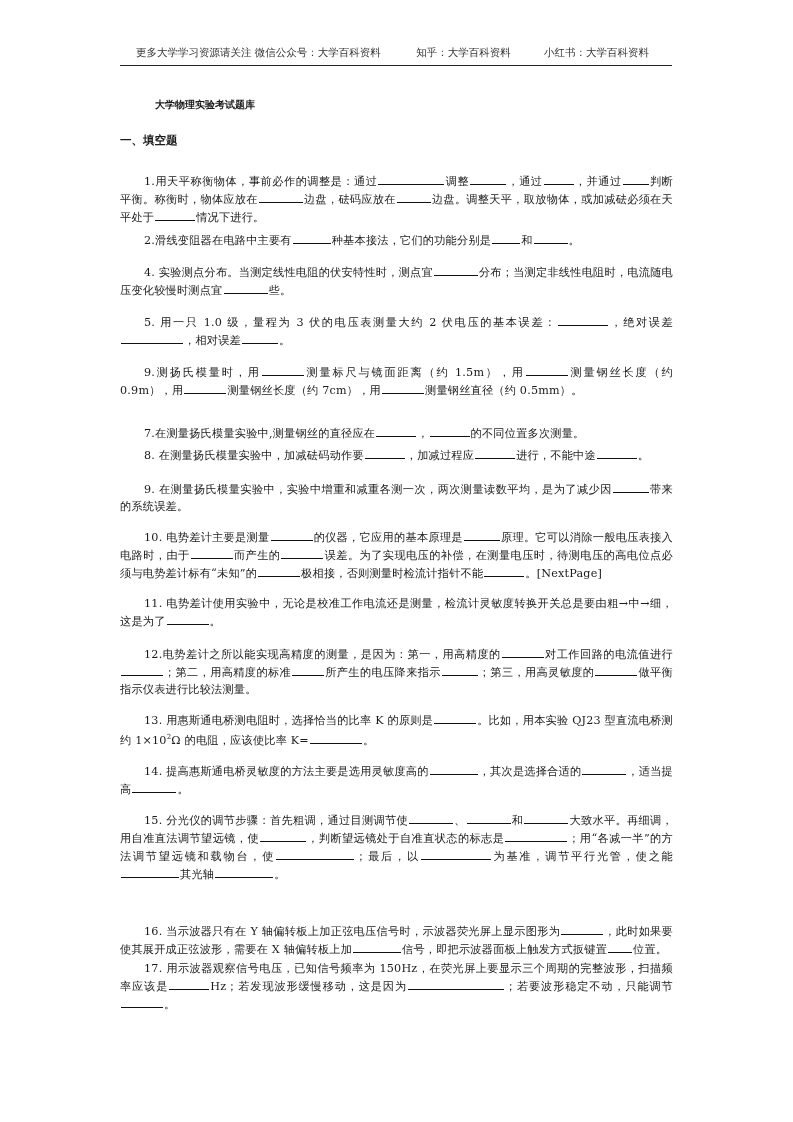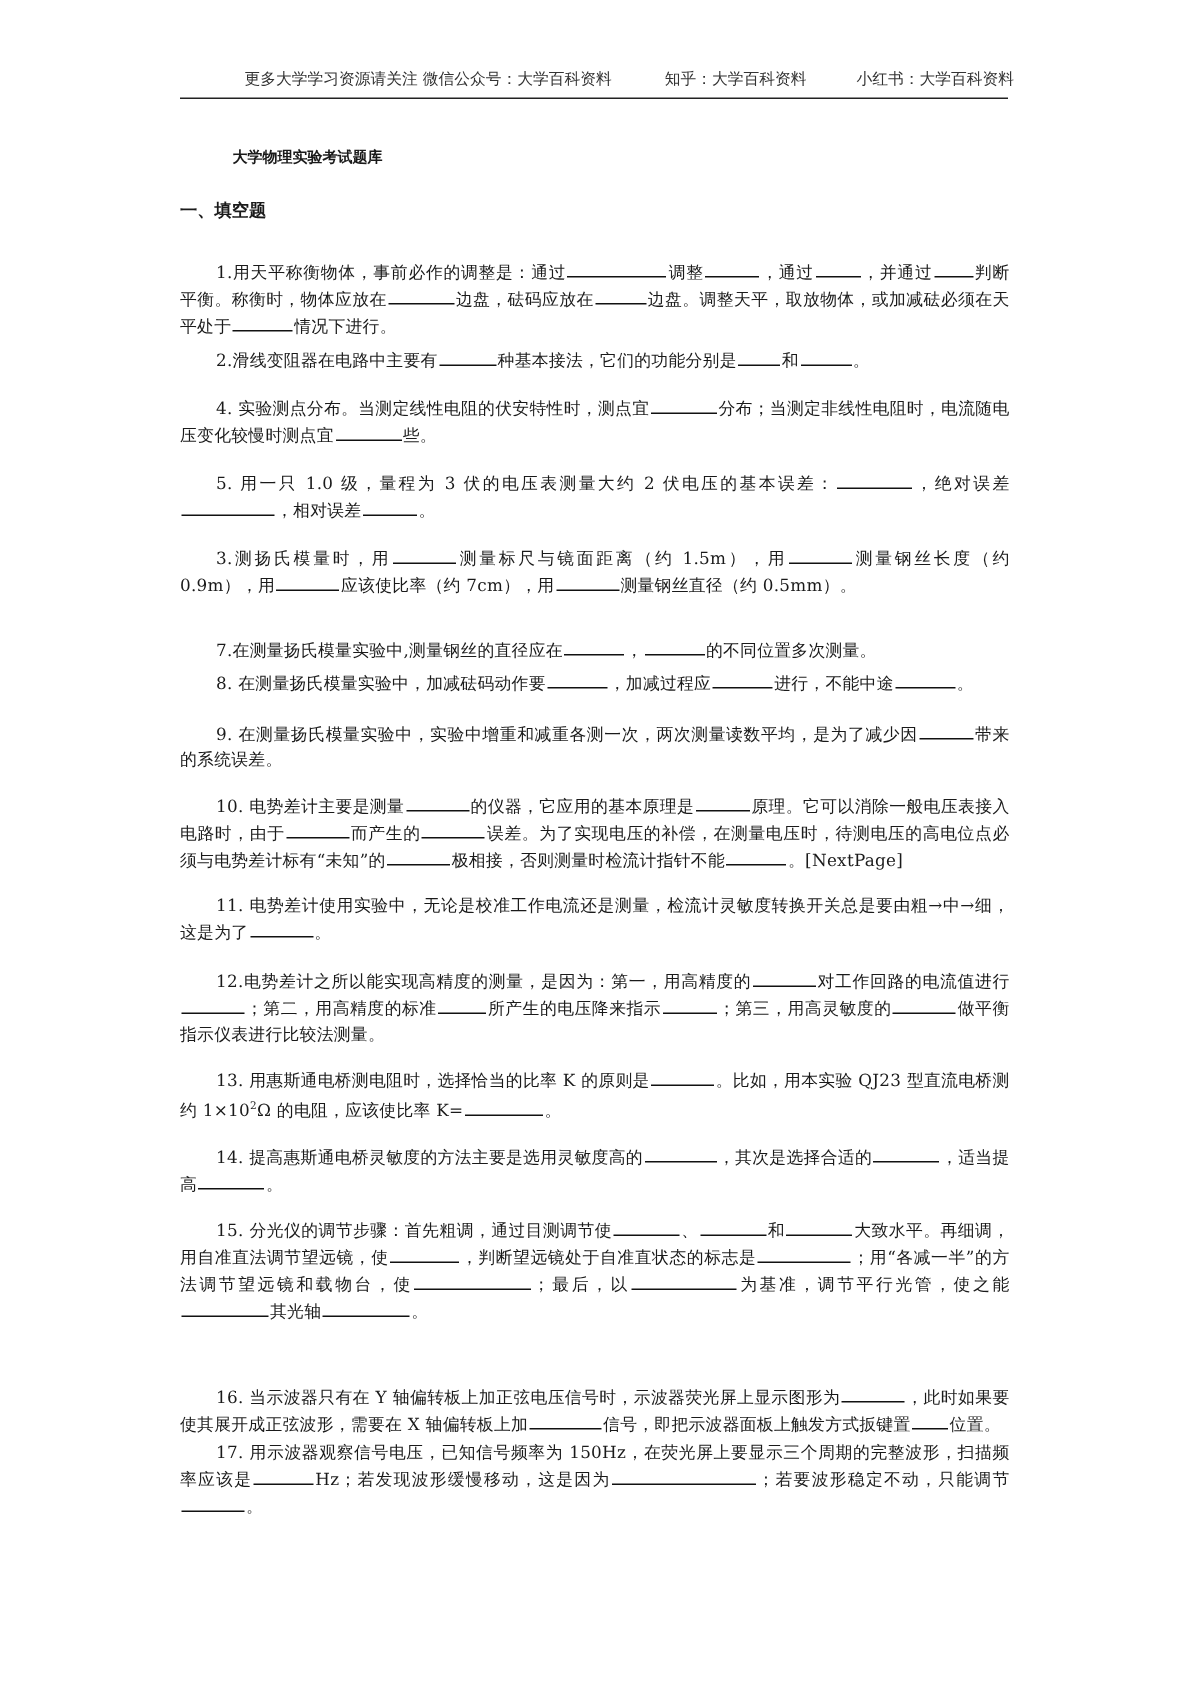--- a/index.html
+++ b/index.html
@@ -2,21 +2,21 @@
 <html><head>
 <meta charset="utf-8">
 <style>
   html, body { margin:0; padding:0; background:#ffffff; }
   body { width:793px; height:1122px; position:relative; overflow:hidden;
          font-family:"DejaVu Serif","Liberation Serif",serif; color:#1a1a1a; }
   .header { position:absolute; left:120px; top:46px; width:552px; height:19px;
             border-bottom:1px solid #222; font-size:10.5px; color:#333;
             white-space:nowrap; }
   .header span { display:inline-block; }
-  .h-a { margin-left:43px; }
+  .h-a { margin-left:16px; }
   .h-b { margin-left:32px; }
   .h-c { margin-left:30px; }
   .title { position:absolute; left:155px; top:98px; font-size:10px; font-weight:bold;
            font-family:"DejaVu Sans","Liberation Sans",sans-serif; }
   .section { position:absolute; left:120px; top:133px; font-size:11.5px; font-weight:bold;
              font-family:"DejaVu Sans","Liberation Sans",sans-serif; }
   .q { position:absolute; left:120px; width:553px; font-size:11.2px; line-height:17px;
        text-align:justify; text-indent:24px; letter-spacing:0.2px; }
   .b { display:inline-block; border-bottom:1px solid #111; height:12px; vertical-align:baseline; margin:0 1px; }
   sup { font-size:7px; }
@@ -34,21 +34,21 @@
 <div class="section">一、填空题</div>
 
 <div class="q" style="top:172px"><span>1.用天平称衡物体，事前必作的调整是：通过</span><span class="b" style="width:66px"></span><span>调整</span><span class="b" style="width:36px"></span><span>，通过</span><span class="b" style="width:30px"></span><span>，并通过</span><span class="b" style="width:26px"></span><span>判断平衡。称衡时，物体应放在</span><span class="b" style="width:44px"></span><span>边盘，砝码应放在</span><span class="b" style="width:34px"></span><span>边盘。调整天平，取放物体，或加减砝必须在天平处于</span><span class="b" style="width:40px"></span><span>情况下进行。</span></div>
 
 <div class="q" style="top:231px"><span>2.滑线变阻器在电路中主要有</span><span class="b" style="width:38px"></span><span>种基本接法，它们的功能分别是</span><span class="b" style="width:28px"></span><span>和</span><span class="b" style="width:34px"></span><span>。</span></div>
 
 <div class="q" style="top:263px"><span>4. 实验测点分布。当测定线性电阻的伏安特性时，测点宜</span><span class="b" style="width:44px"></span><span>分布；当测定非线性电阻时，电流随电压变化较慢时测点宜</span><span class="b" style="width:44px"></span><span>些。</span></div>
 
 <div class="q" style="top:313px"><span>5. 用一只 1.0 级，量程为 3 伏的电压表测量大约 2 伏电压的基本误差：</span><span class="b" style="width:50px"></span><span>，绝对误差</span><span class="b" style="width:62px"></span><span>，相对误差</span><span class="b" style="width:36px"></span><span>。</span></div>
 
-<div class="q" style="top:363px"><span>3.测扬氏模量时，用</span><span class="b" style="width:42px"></span><span>测量标尺与镜面距离（约 1.5m），用</span><span class="b" style="width:42px"></span><span>测量钢丝长度（约 0.9m），用</span><span class="b" style="width:42px"></span><span>应该使比率（约 7cm），用</span><span class="b" style="width:42px"></span><span>测量钢丝直径（约 0.5mm）。</span></div>
+<div class="q" style="top:363px"><span>9.测扬氏模量时，用</span><span class="b" style="width:42px"></span><span>测量标尺与镜面距离（约 1.5m），用</span><span class="b" style="width:42px"></span><span>测量钢丝长度（约 0.9m），用</span><span class="b" style="width:42px"></span><span>测量钢丝长度（约 7cm），用</span><span class="b" style="width:42px"></span><span>测量钢丝直径（约 0.5mm）。</span></div>
 
 <div class="q" style="top:424px"><span>7.在测量扬氏模量实验中,测量钢丝的直径应在</span><span class="b" style="width:40px"></span><span>，</span><span class="b" style="width:40px"></span><span>的不同位置多次测量。</span></div>
 
 <div class="q" style="top:446px"><span>8. 在测量扬氏模量实验中，加减砝码动作要</span><span class="b" style="width:40px"></span><span>，加减过程应</span><span class="b" style="width:40px"></span><span>进行，不能中途</span><span class="b" style="width:40px"></span><span>。</span></div>
 
 <div class="q" style="top:480px"><span>9. 在测量扬氏模量实验中，实验中增重和减重各测一次，两次测量读数平均，是为了减少因</span><span class="b" style="width:36px"></span><span>带来的系统误差。</span></div>
 
 <div class="q" style="top:528px"><span>10. 电势差计主要是测量</span><span class="b" style="width:42px"></span><span>的仪器，它应用的基本原理是</span><span class="b" style="width:36px"></span><span>原理。它可以消除一般电压表接入电路时，由于</span><span class="b" style="width:42px"></span><span>而产生的</span><span class="b" style="width:42px"></span><span>误差。为了实现电压的补偿，在测量电压时，待测电压的高电位点必须与电势差计标有“未知”的</span><span class="b" style="width:42px"></span><span>极相接，否则测量时检流计指针不能</span><span class="b" style="width:40px"></span><span>。[NextPage]</span></div>
 
 <div class="q" style="top:595px"><span>11. 电势差计使用实验中，无论是校准工作电流还是测量，检流计灵敏度转换开关总是要由粗→中→细，这是为了</span><span class="b" style="width:42px"></span><span>。</span></div>

